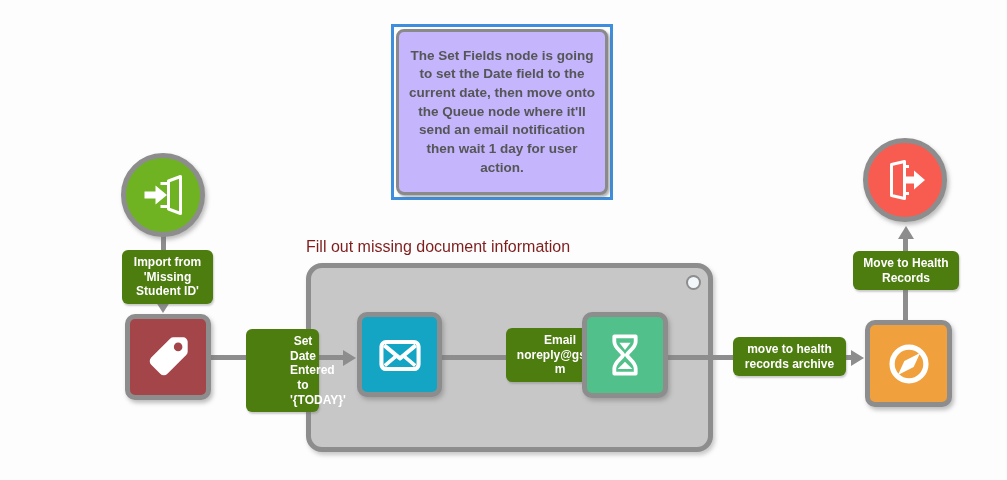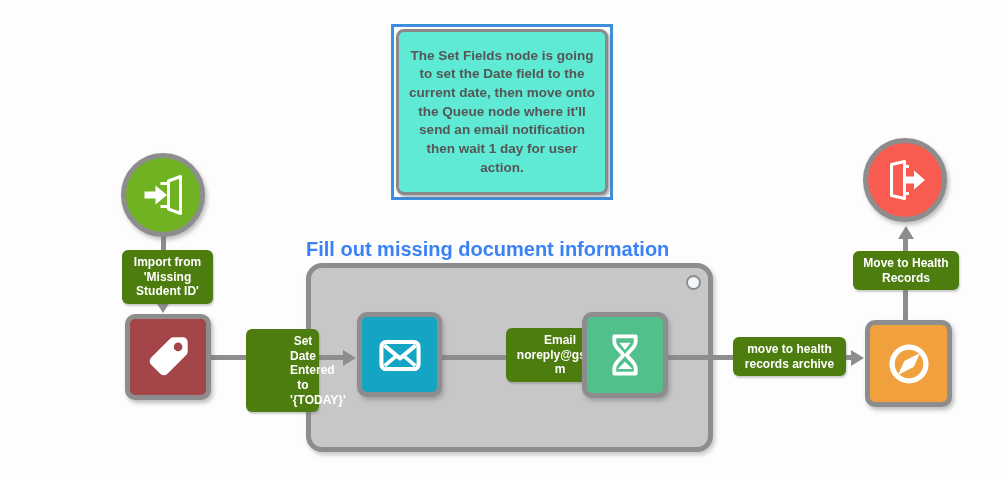--- a/index.html
+++ b/index.html
@@ -28,21 +28,21 @@
     display:flex; align-items:center; justify-content:center;
     box-shadow:2px 3px 4px rgba(110,110,110,.45); }
   .node.circle { border-radius:50%; }
 
   
   .group-box { position:absolute; z-index:1; left:306px; top:263px; width:407px; height:189px;
     background:#c7c7c7; border:5px solid #8d8d8d; border-radius:16px;
     box-shadow:2px 3px 4px rgba(120,120,120,.4); }
   .group-dot { position:absolute; right:7px; top:7px; width:15px; height:15px; border-radius:50%;
     background:#f2f7fb; border:2px solid #8d8d8d; }
-  .group-title { position:absolute; z-index:1; left:306px; top:238px; font-size:20px; font-weight:bold; color:#3b82f6; }
+  .group-title { position:absolute; z-index:1; left:306px; top:238px; font-size:16px; font-weight:normal; color:#7f1d1d; }
 
   
   .note-outer { position:absolute; z-index:5; left:391px; top:24px; width:222px; height:176px;
     border:3px solid #3e8ede; background:#fff; padding:2px; }
   .note-inner { width:100%; height:100%; background:#f2efcf; border:3px solid #8a8a8a; border-radius:8px;
     box-shadow:2px 2px 3px rgba(110,110,110,.55); display:flex; align-items:center; justify-content:center; }
   .note-text { padding:2px 9px; font-size:13.5px; font-weight:bold; color:#565656; text-align:center; line-height:1.38; }
 
   svg { display:block; }
 </style>
@@ -138,18 +138,18 @@
     <span>
       <svg width="48" height="48" viewBox="0 0 48 48">
         <path d="M10.5 8.5 L23.5 5.5 V42.5 L10.5 39.5 Z" fill="none" stroke="#fff" stroke-width="3" stroke-linejoin="round"></path>
         <path d="M23.5 10.5 H28 M23.5 37.5 H28" stroke="#fff" stroke-width="3"></path>
         <path d="M24.5 20.5 H33 V14.5 L44 24 L33 33.5 V27.5 H24.5 Z" fill="#fff"></path>
       </svg>
     </span>
   </div>
 
   <div class="note-outer" style="border-color: rgb(62, 142, 222);">
-    <div class="note-inner" style="background-color: #5eead4;">
+    <div class="note-inner" style="background-color: #c4b5fd;">
       <div class="note-text">The Set Fields node is going to set the Date field to the current date, then move onto the Queue node where it'll send an email notification then wait 1 day for user action.</div>
     </div>
   </div>
 
 </div>
 
 </body></html>

